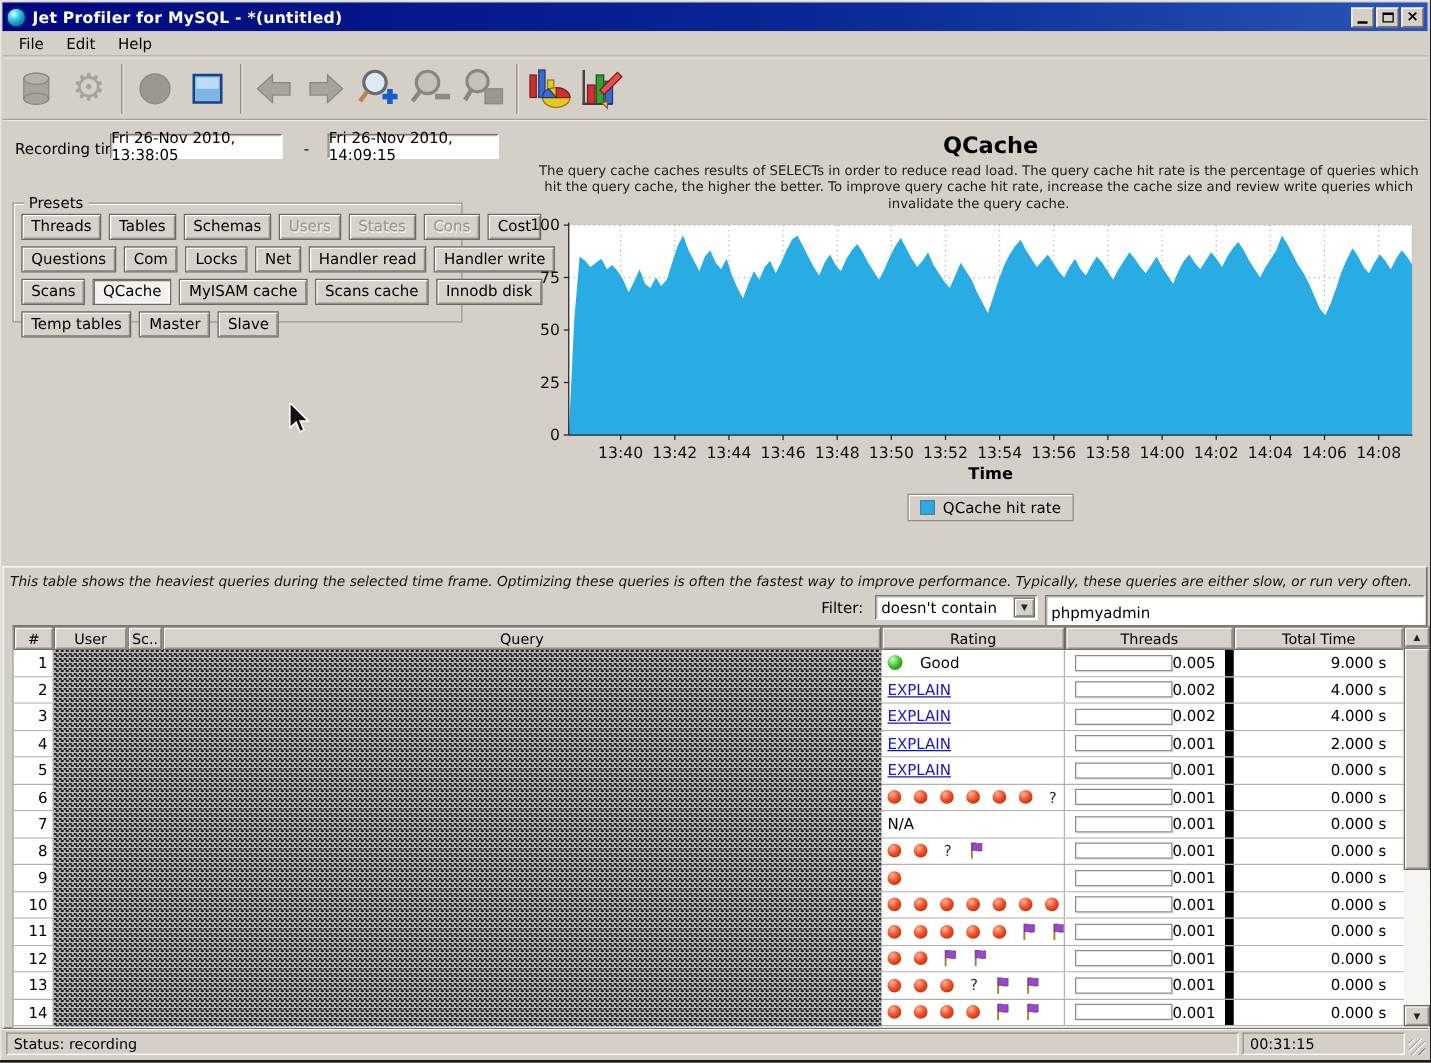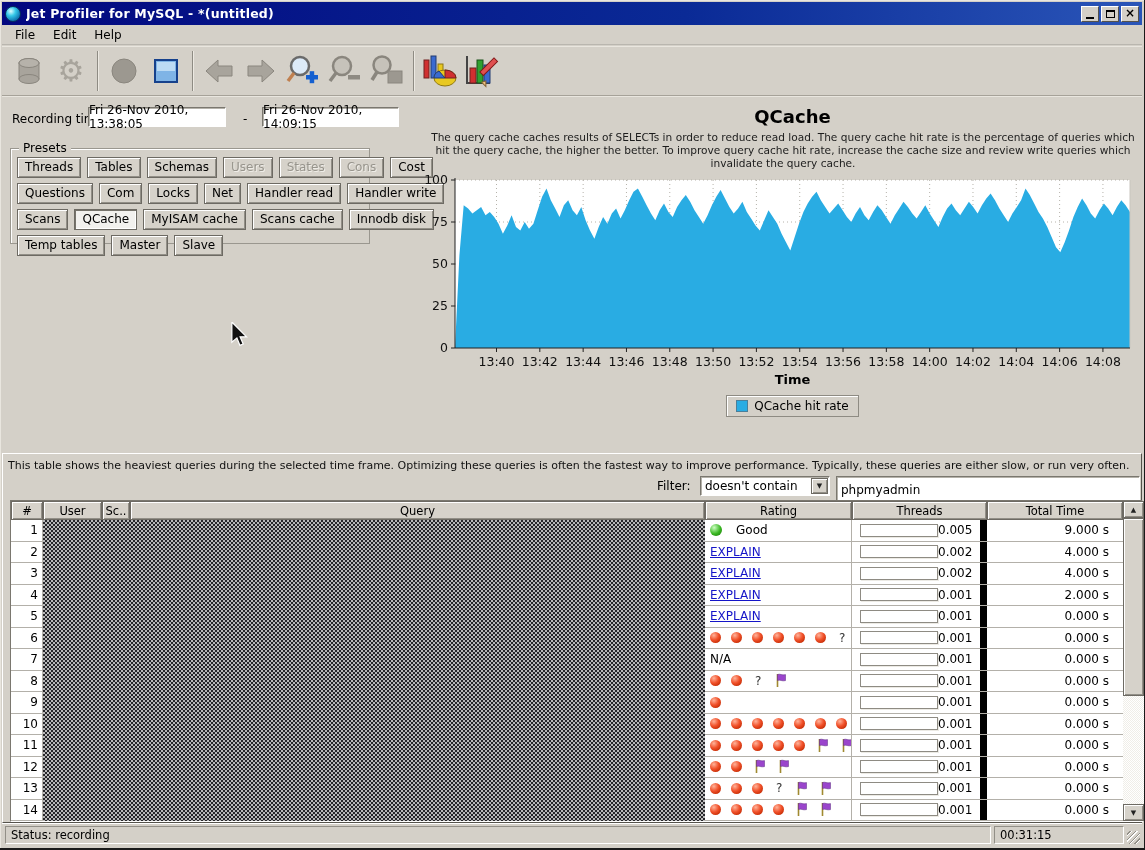--- a/index.html
+++ b/index.html
@@ -35,21 +35,21 @@
     border-bottom:1px solid #a6a299;box-shadow:0 1px 0 #e9e6df, inset 0 1px 0 #e9e6df;}
   .tb-btn{width:42px;height:42px;display:flex;align-items:center;justify-content:center;}
   .tb-sep{width:1px;height:40px;background:#8e8b83;box-shadow:1px 0 0 #ece9e2;margin:0 5px;}
   
   .rec-label{position:absolute;left:12px;top:112px;}
   .rec-field{position:absolute;top:107px;height:20px;background:#fff;
     border:1px solid;border-color:#7a776f #fff #fff #7a776f;box-shadow:inset 1px 1px 0 #b5b2aa;
     display:flex;align-items:center;justify-content:center;font-size:12px;}
   .rec-dash{position:absolute;left:243px;top:112px;}
   
-  .presets{position:absolute;left:10px;top:148px;width:360px;height:96px;
+  .presets{position:absolute;left:10px;top:162px;width:360px;height:96px;
     border:1px solid #9a978f;box-shadow:1px 1px 0 #ffffff inset;}
   .presets-title{position:absolute;left:8px;top:-8px;background:#d4d0c8;padding:0 4px;}
   .preset-rows{position:absolute;left:6px;top:8px;right:6px;display:flex;flex-direction:column;gap:5px;}
   .preset-row{display:flex;gap:6px;}
   .pbtn{background:#d6d2ca;border:1px solid #6d6a63;
     box-shadow:inset 1px 1px 0 #fff, inset -1px -1px 0 #928f87;
     padding:2px 7px 3px;font-size:12px;white-space:nowrap;cursor:default;}
   .pbtn.disabled{color:#97948c;text-shadow:1px 1px 0 #efede8;}
   .pbtn.active{background:#f2f1ee;box-shadow:inset 1px 1px 0 #76736b, inset -1px -1px 0 #fff;}
   
@@ -66,21 +66,21 @@
   .legend-swatch{width:12px;height:12px;border:1px solid #4a7f9a;}
   
   .tabbar{position:absolute;left:4px;top:433px;right:2px;height:21px;display:flex;align-items:flex-end;}
   .tab{height:19px;padding:2px 9px 0;background:#d4d0c8;border:1px solid #8e8b83;border-bottom:none;
     border-radius:3px 3px 0 0;box-shadow:inset 1px 1px 0 #fff;margin-right:1px;white-space:nowrap;
     position:relative;top:0;font-size:12px;cursor:default;}
   .tab.active{height:21px;z-index:3;padding-top:3px;margin-bottom:-1px;background:#d4d0c8;}
   .tab.disabled{color:#96938b;text-shadow:1px 1px 0 #efede8;}
   .tabpanel{position:absolute;left:2px;top:453px;right:2px;height:370px;background:#d4d0c8;
     border:1px solid;border-color:#fff #55524b #55524b #fff;z-index:1;}
-  .tab-desc{position:absolute;left:8px;top:459px;right:8px;font-size:11px;color:#111;z-index:2;}
+  .tab-desc{position:absolute;left:8px;top:459px;right:8px;font-size:11px;color:#111;z-index:2;font-style:italic;}
   
   .filter-label{position:absolute;left:657px;top:479px;z-index:2;}
   .filter-dd{position:absolute;left:700px;top:476px;width:130px;height:20px;background:#fff;
     border:1px solid;border-color:#7a776f #fff #fff #7a776f;box-shadow:inset 1px 1px 0 #b5b2aa;
     display:flex;align-items:center;z-index:2;}
   .filter-dd .dd-text{flex:1;padding-left:4px;font-size:12px;white-space:nowrap;overflow:hidden;}
   .dd-arrow{width:17px;height:16px;margin:1px;background:#d6d2ca;border:1px solid #6d6a63;
     box-shadow:inset 1px 1px 0 #fff, inset -1px -1px 0 #928f87;
     display:flex;align-items:center;justify-content:center;font-size:7px;color:#222;}
   .filter-input{position:absolute;left:836px;top:476px;width:304px;height:28px;background:#fff;

